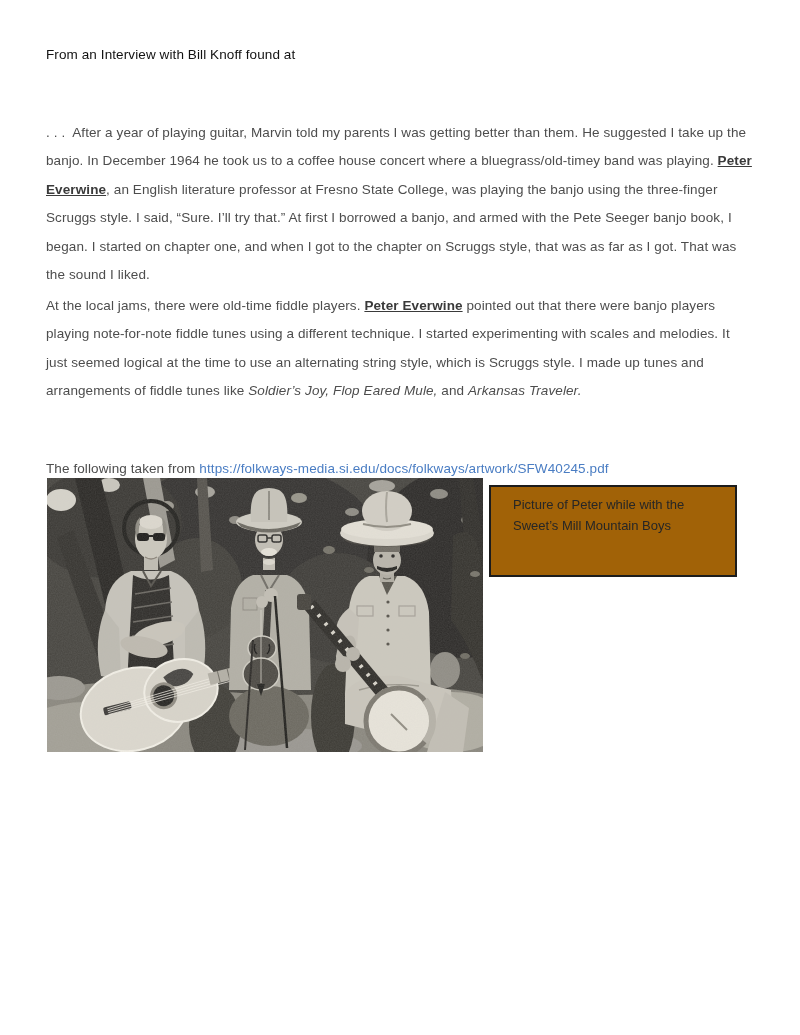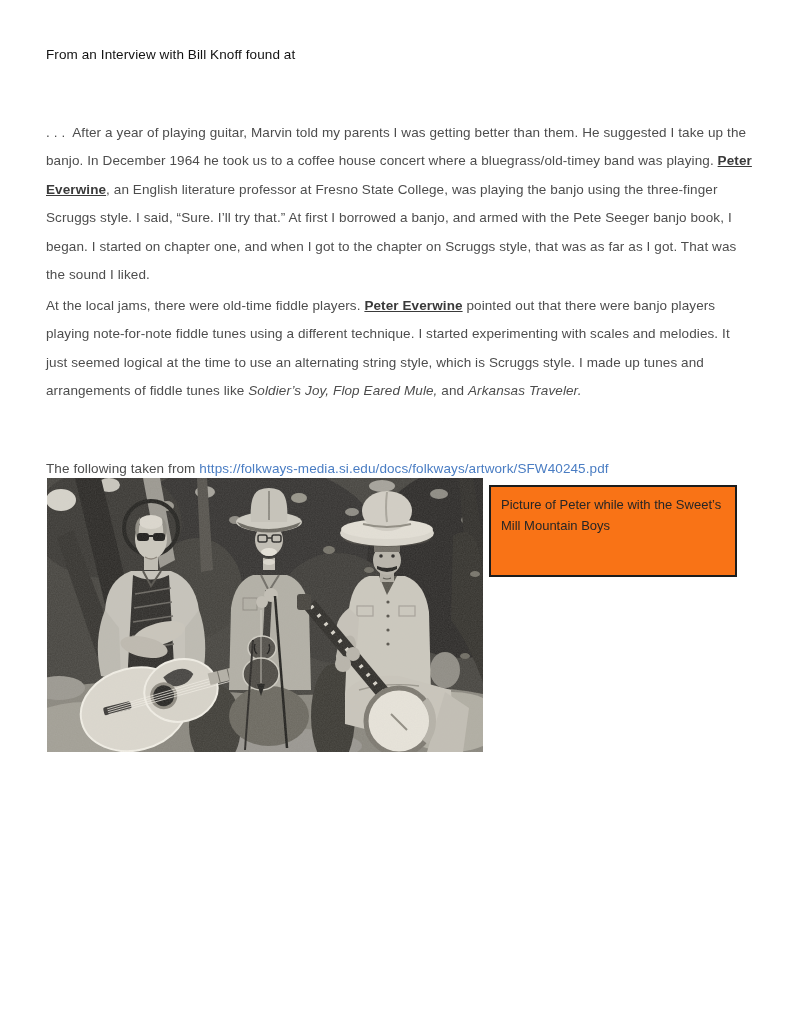--- a/index.html
+++ b/index.html
@@ -22,21 +22,21 @@
   #source{top:414px;margin-top:41px;}
   .name{font-weight:bold;text-decoration:underline;color:#3a3a3a;}
   .link{color:#4a7dc3;text-decoration:none;cursor:pointer;}
   i{font-style:italic;}
   #photo-row{position:absolute;left:47px;top:478px;width:706px;height:300px;}
   .photo{position:absolute;left:0;top:0;width:436px;height:274px;overflow:hidden;background:#3a3834;}
   .photo svg{display:block;}
   .callout{
     position:absolute;left:442px;top:7px;width:248px;height:92px;
     box-sizing:border-box;border:2px solid #1c1c1c;
-    padding:7px 10px;background:#f97316;
+    padding:7px 22px;background:#a16207;
     font-size:13px;line-height:21px;color:#262626;
   }
   .caption{
     position:absolute;left:1px;top:279px;width:460px;
     font-size:9px;font-weight:bold;color:#1c1c1c;letter-spacing:-0.15px;
   }
 </style>
 </head>
 <body>
 

